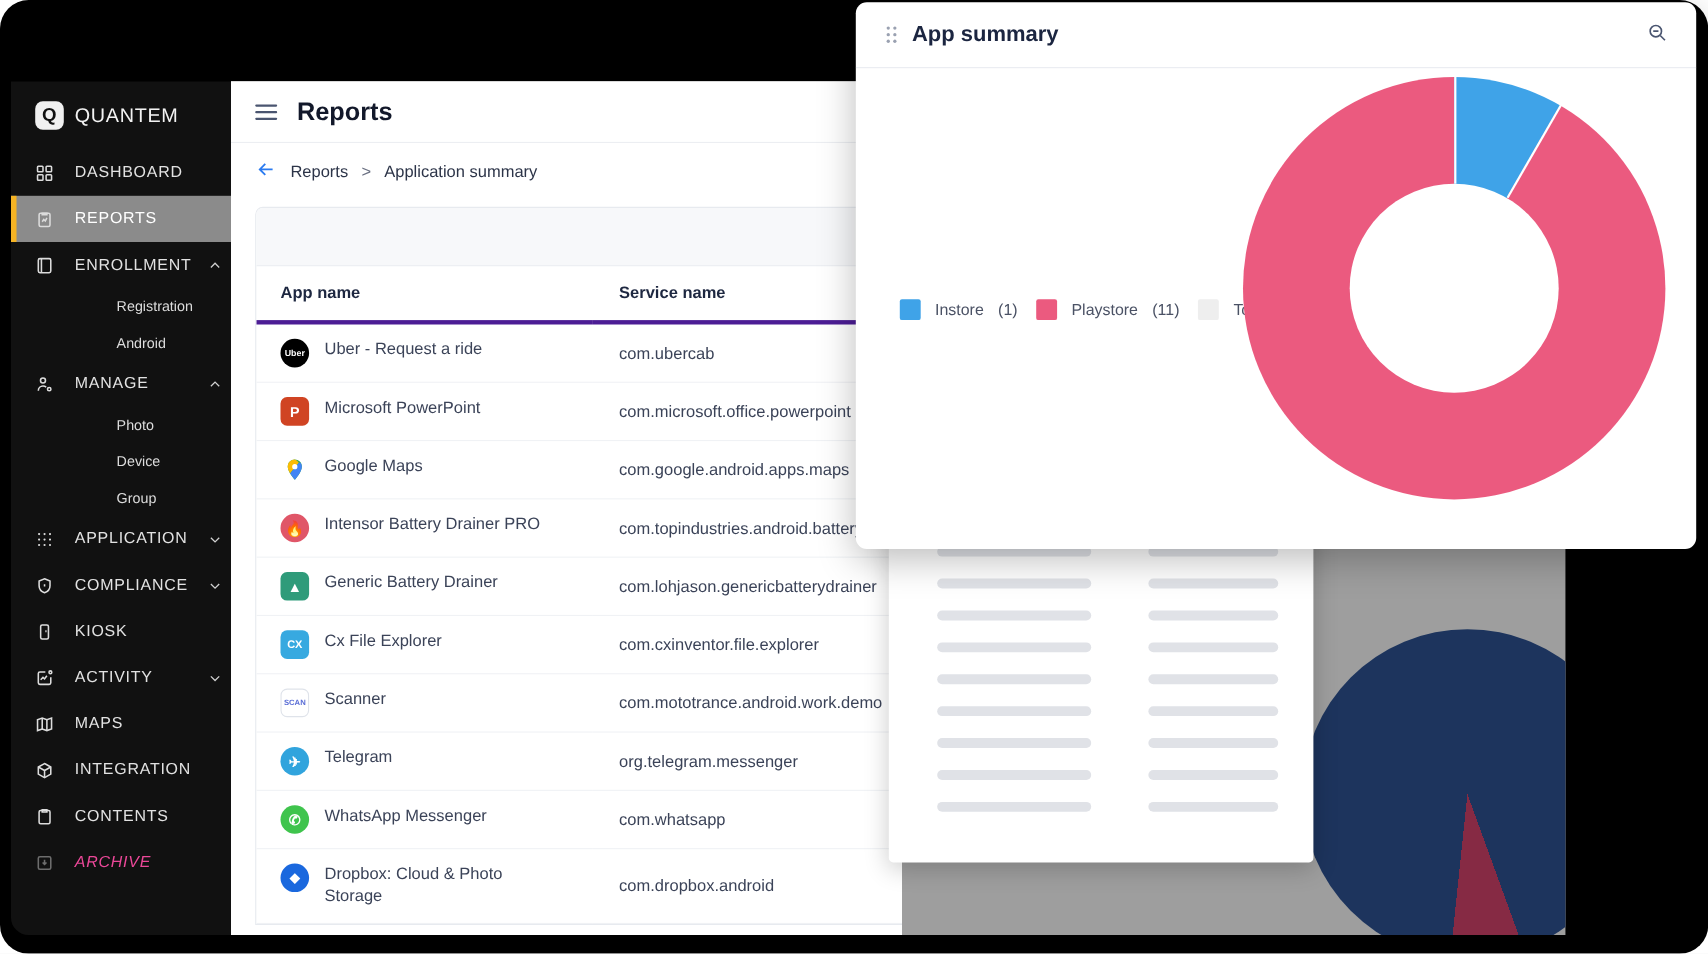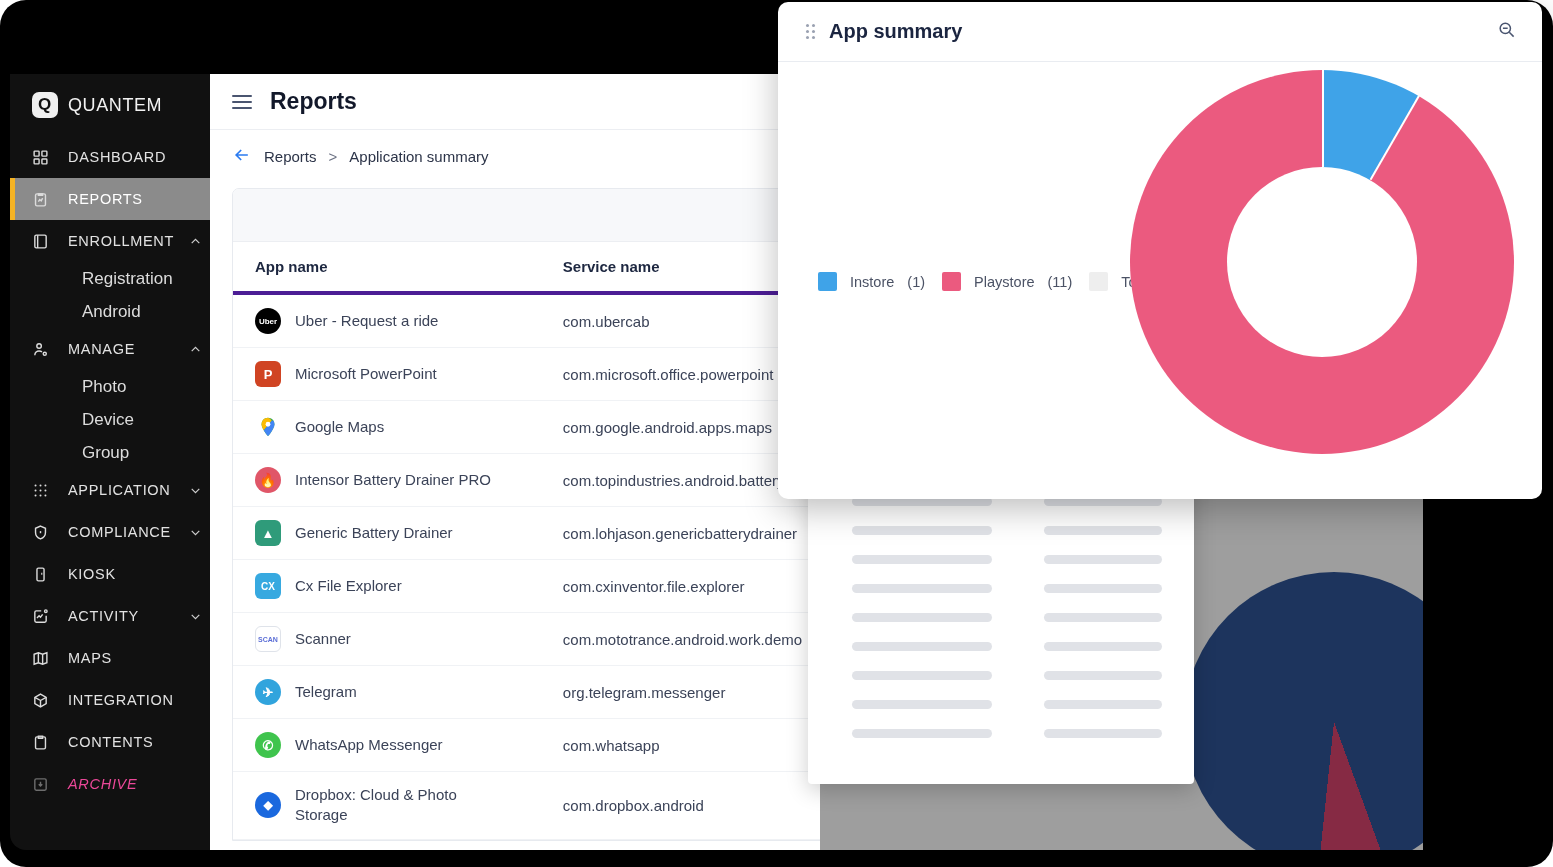--- a/index.html
+++ b/index.html
@@ -113,21 +113,22 @@
     width: 5px;
     background: #f5b324;
   }
   .nav-item.dim { color: #ec4899; font-style: italic; }
   .nav-item.dim .nv-icon { color: #6d6d6d; }
   .nav-sub {
     display: flex; align-items: center;
     height: 33px;
     padding-left: 72px;
     color: #dcdcdc;
-    font-size: 17px;
+    font-size: 13px;
+    margin-left: 24px;
   }
 
   
   .main {
     position: absolute;
     left: 210px; top: 74px;
     width: 610px; height: 776px;
     background: #ffffff;
     overflow: hidden;
     z-index: 5;
@@ -175,21 +176,21 @@
     white-space: nowrap;
   }
   .tbl td {
     font-size: 15px;
     color: #3b4358;
     padding: 13px 0 13px 22px;
     border-bottom: 1px solid #f0f2f5;
     vertical-align: middle;
   }
   .tbl th.c2, .tbl td.c2 { padding-left: 24px; }
-  .cell-app { display: flex; align-items: center; gap: 14px; }
+  .cell-app { display: flex; gap: 14px; }
   .app-icon {
     width: 26px; height: 26px; flex: 0 0 26px;
     border-radius: 6px;
     display: flex; align-items: center; justify-content: center;
     font-size: 10px; font-weight: bold; color: #fff;
     overflow: hidden;
   }
   .app-name-txt { line-height: 1.35; }
 
   

